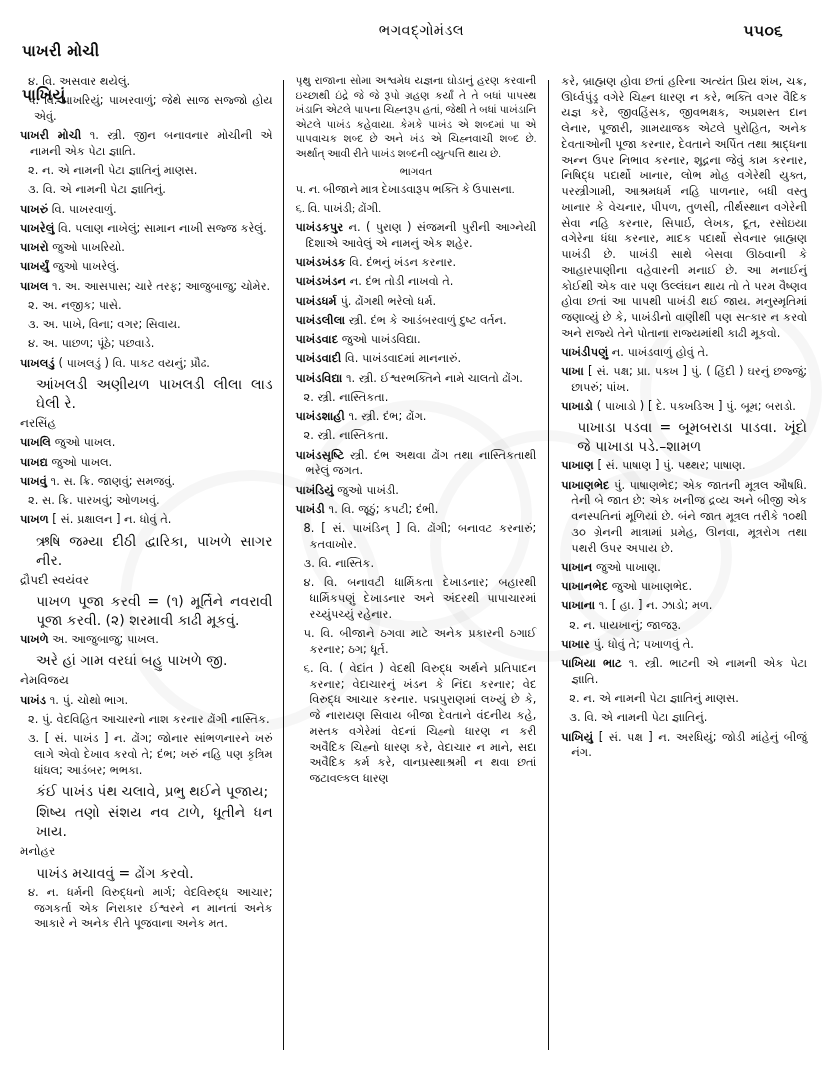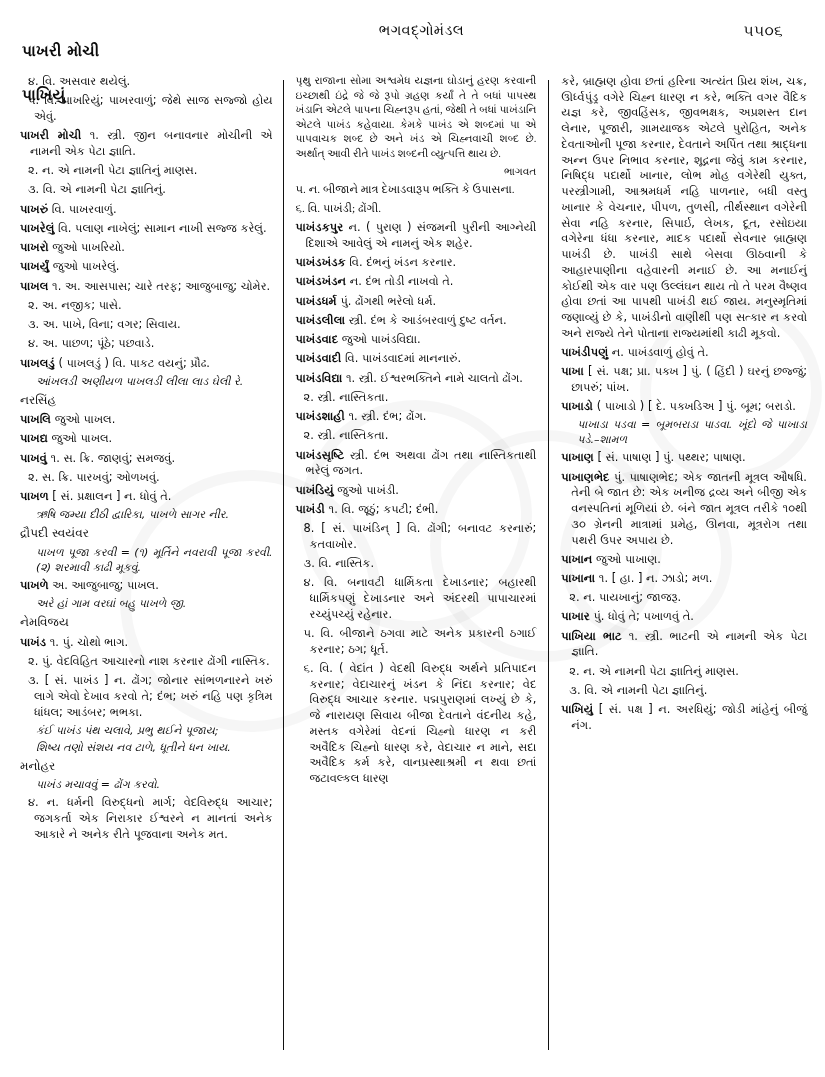--- a/index.html
+++ b/index.html
@@ -59,21 +59,21 @@
     white-space: pre-line;
   }
   .hdr-center {
     font-size: 14.5px;
     font-weight: normal;
     padding-top: 4px;
     letter-spacing: .3px;
   }
   .hdr-right {
     font-size: 15.5px;
-    font-weight: normal;
+    font-weight: bold;
     padding-top: 4px;
     padding-right: 22px;
     letter-spacing: .3px;
   }
 
   
   .columns {
     position: relative;
     z-index: 2;
     display: flex;
@@ -118,34 +118,33 @@
   }
   .cont {
     margin: 0 0 3.5px 0;
     padding-left: 0;
   }
   .hw {
     font-weight: bold;
     letter-spacing: .1px;
   }
   .quote {
-    font-size: 11px;
+    font-size: 14px;
     padding-left: 16px;
     margin: 1px 0 2px 0;
     line-height: 1.36;
-    font-style: italic;
   }
   .cite {
     font-size: 12px;
     margin: 0 0 4px 0;
     padding-right: 2px;
   }
   .cite-inline {
     font-size: 10.6px;
-    text-align: right;
+    text-align: center;
     margin: -1px 0 3px 0;
   }
   .just { text-align: justify; text-justify: inter-word; }
   .small { font-size: 10.6px; }
 </style>
 </head>
 <body>
 
 <div class="page">
 
@@ -231,20 +230,21 @@
     <div class="rule"></div>
     <div class="col col-3">
         <p class="cont just">કરે, બ્રાહ્મણ હોવા છતાં હરિના અત્યંત પ્રિય શંખ, ચક્ર, ઊર્ધ્વપુંડ્ર વગેરે ચિહ્ન ધારણ ન કરે, ભક્તિ વગર વૈદિક યજ્ઞ કરે, જીવહિંસક, જીવભક્ષક, અપ્રશસ્ત દાન લેનાર, પૂજારી, ગ્રામયાજક એટલે પુરોહિત, અનેક દેવતાઓની પૂજા કરનાર, દેવતાને અર્પિત તથા શ્રાદ્ધના અન્ન ઉપર નિભાવ કરનાર, શૂદ્રના જેવું કામ કરનાર, નિષિદ્ધ પદાર્થો ખાનાર, લોભ મોહ વગેરેથી યુક્ત, પરસ્ત્રીગામી, આશ્રમધર્મ નહિ પાળનાર, બધી વસ્તુ ખાનાર કે વેચનાર, પીપળ, તુળસી, તીર્થસ્થાન વગેરેની સેવા નહિ કરનાર, સિપાર્ઇ, લેખક, દૂત, રસોઇયા વગેરેના ધંધા કરનાર, માદક પદાર્થો સેવનાર બ્રાહ્મણ પાખંડી છે. પાખંડી સાથે બેસવા ઊઠવાની કે આહારપાણીના વહેવારની મનાઈ છે. આ મનાઈનું કોઈથી એક વાર પણ ઉલ્લંઘન થાય તો તે પરમ વૈષ્ણવ હોવા છતાં આ પાપથી પાખંડી થઈ જાય. મનુસ્મૃતિમાં જણાવ્યું છે કે, પાખંડીનો વાણીથી પણ સત્કાર ન કરવો અને રાજ્યે તેને પોતાના રાજ્યમાંથી કાઢી મૂકવો.</p>
         <p class="entry hang just"><span class="hw">પાખંડીપણું</span><span> ન. પાખંડવાળું હોવું તે.</span></p>
         <p class="entry hang just"><span class="hw">પાખા</span><span> [ સં. પક્ષ; પ્રા. પક્ખ ] પું. ( હિંદી ) ઘરનું છજ્જું; છાપરું; પાંખ.</span></p>
         <p class="entry hang just"><span class="hw">પાખાડો</span><span> ( પાખાડો ) [ દે. પક્ખડિઅ ] પું. બૂમ; બરાડો.</span></p>
         <p class="quote just">પાખાડા પડવા = બૂમબરાડા પાડવા. ખૂંદો જે પાખાડા પડે.–શામળ</p>
         <p class="entry hang just"><span class="hw">પાખાણ</span><span> [ સં. પાષાણ ] પું. પથ્થર; પાષાણ.</span></p>
         <p class="entry hang just"><span class="hw">પાખાણભેદ</span><span> પું. પાષાણભેદ; એક જાતની મૂત્રલ ઔષધિ. તેની બે જાત છે: એક ખનીજ દ્રવ્ય અને બીજી એક વનસ્પતિનાં મૂળિયાં છે. બંને જાત મૂત્રલ તરીકે ૧૦થી ૩૦ ગ્રેનની માત્રામાં પ્રમેહ, ઊનવા, મૂત્રરોગ તથા પથરી ઉપર અપાય છે.</span></p>
         <p class="entry hang just"><span class="hw">પાખાન</span><span> જુઓ પાખાણ.</span></p>
+        <p class="entry hang just"><span class="hw">પાખાનભેદ</span><span> જુઓ પાખાણભેદ.</span></p>
         <p class="entry hang just"><span class="hw">પાખાના</span><span> ૧. [ હા. ] ન. ઝાડો; મળ.</span></p>
         <p class="sense just">૨. ન. પાયખાનું; જાજરૂ.</p>
         <p class="entry hang just"><span class="hw">પાખાર</span><span> પું. ધોવું તે; પખાળવું તે.</span></p>
         <p class="entry hang just"><span class="hw">પાખિયા ભાટ</span><span> ૧. સ્ત્રી. ભાટની એ નામની એક પેટા જ્ઞાતિ.</span></p>
         <p class="sense just">૨. ન. એ નામની પેટા જ્ઞાતિનું માણસ.</p>
         <p class="sense just">૩. વિ. એ નામની પેટા જ્ઞાતિનું.</p>
         <p class="entry hang just"><span class="hw">પાખિયું</span><span> [ સં. પક્ષ ] ન. અરધિયું; જોડી માંહેનું બીજું નંગ.</span></p>
       </div>
   </div>
 

